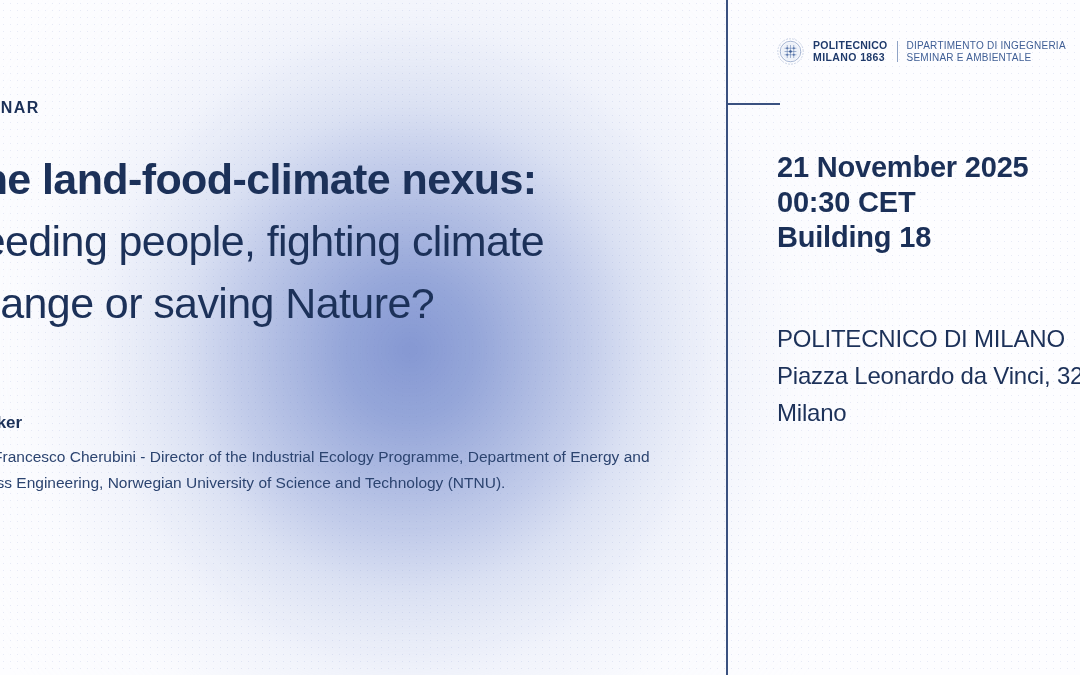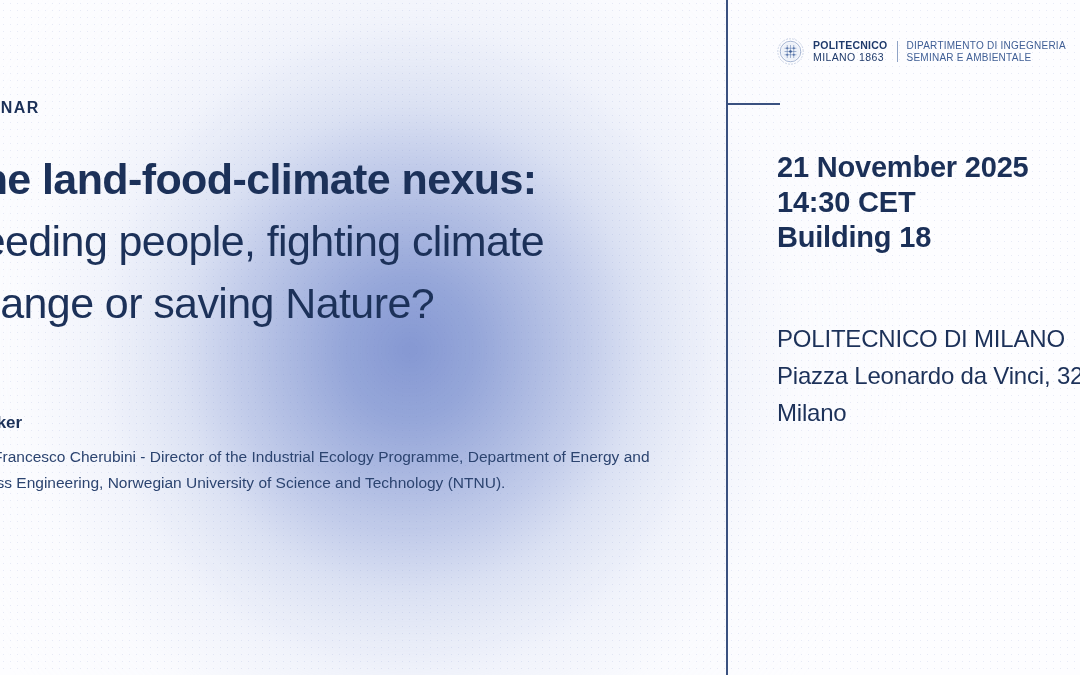--- a/index.html
+++ b/index.html
@@ -131,21 +131,21 @@
   }
   .crest { width:27px; height:27px; flex:0 0 auto; display:block; }
 
   .logo-word {
     font-size:10.5px;
     font-weight:700;
     line-height:11.5px;
     letter-spacing:0.25px;
     color:#1f3a6b;
   }
-  .logo-word .l2 { font-weight:400; letter-spacing:0.4px; }
+  .logo-word .l2 { font-weight:700; letter-spacing:0.4px; }
 
   .logo-sep {
     width:1px; height:21px;
     background:#8fa3c6;
     flex:0 0 auto;
   }
 
   .logo-dept {
     font-size:10px;
     font-weight:400;
@@ -241,21 +241,21 @@
 
       <div class="logo-dept">
         <div>DIPARTIMENTO DI INGEGNERIA</div>
         <div>SEMINAR E AMBIENTALE</div>
       </div>
 
     </div>
 
     <div class="when">
       <span class="ln">21 November 2025</span>
-      <span class="ln">14:30 CET</span>
+      <span class="ln">00:30 CET</span>
       <span class="ln">Building 18</span>
     </div>
 
     <div class="where">
       <span class="ln">POLITECNICO DI MILANO</span>
       <span class="ln">Piazza Leonardo da Vinci, 32</span>
       <span class="ln">Milano</span>
     </div>
 
   </div>

